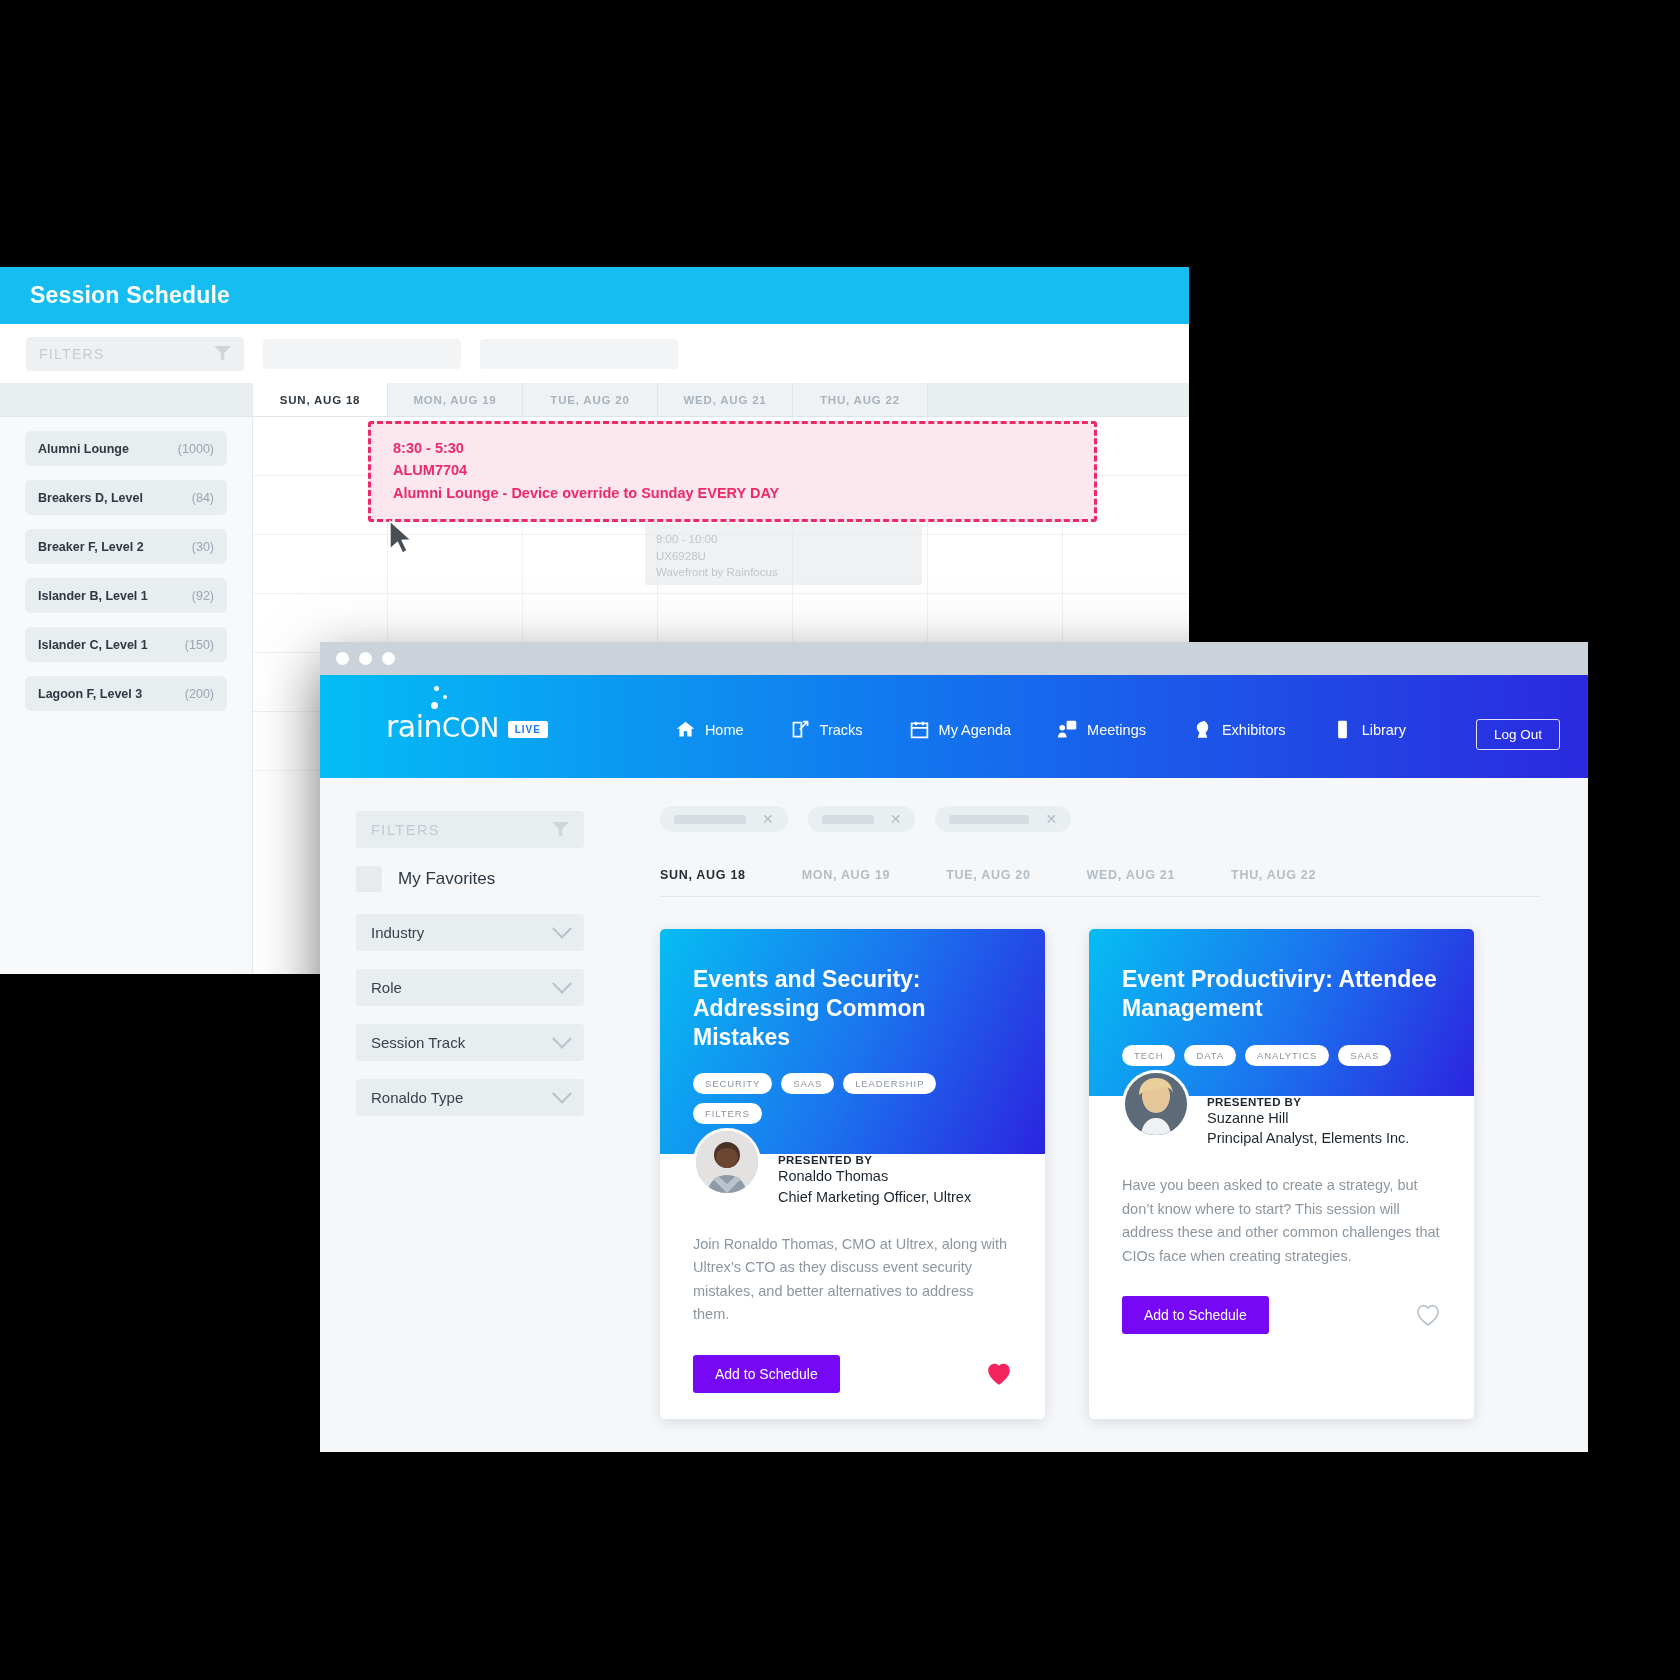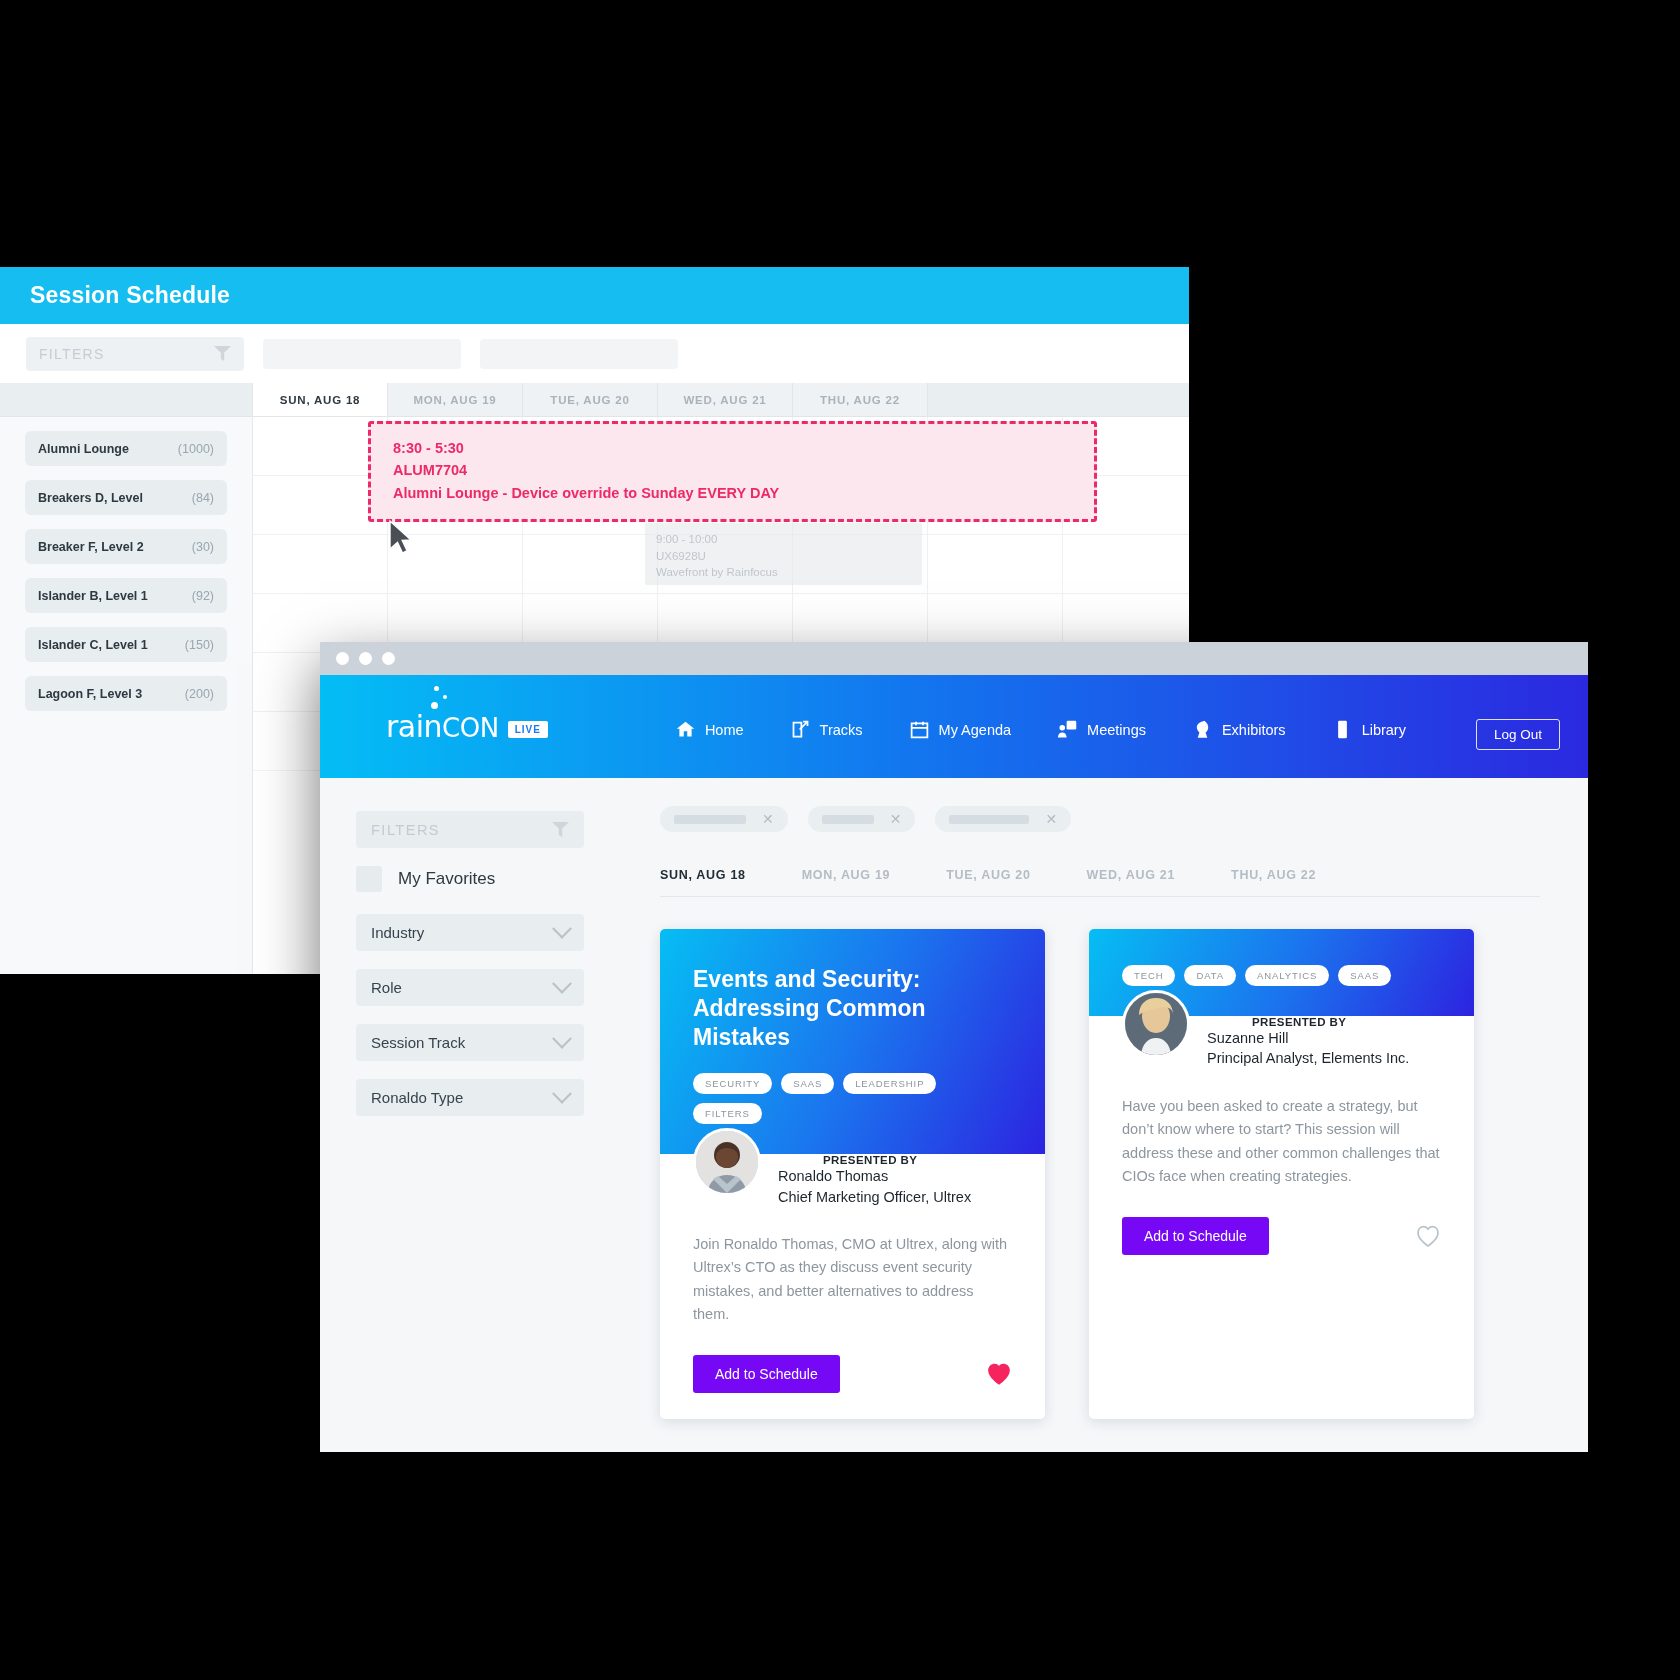--- a/index.html
+++ b/index.html
@@ -266,21 +266,21 @@
   }
   .card-body { padding: 22px 33px 26px 33px; }
   .presenter { display: flex; gap: 17px; align-items: flex-start; margin-top: -48px; }
   .avatar {
     width: 62px; height: 62px; border-radius: 50%;
     border: 3px solid #fff; overflow: hidden; flex: 0 0 62px;
     background: #cdd3d9;
   }
   .avatar svg { display: block; }
   .pres-meta { padding-top: 26px; }
-  .pres-label { font-size: 11.5px; font-weight: bold; letter-spacing: .4px; color: #1d262e; margin-left: 45px; }
+  .pres-label { font-size: 11.5px; font-weight: bold; letter-spacing: .4px; color: #1d262e; }
   .pres-name { font-size: 14.5px; color: #1d262e; line-height: 1.4; }
   .pres-role { font-size: 14.5px; color: #1d262e; line-height: 1.4; }
   .desc {
     margin-top: 26px; font-size: 14.5px; color: #8d969e; line-height: 1.62;
   }
   .card-actions {
     margin-top: 28px; display: flex; align-items: center; justify-content: space-between;
   }
   .add-btn {
     background: #7708f5; color: #fff;
@@ -592,20 +592,21 @@
                   <svg width="26" height="24" viewBox="0 0 24 22">
                       <path d="M12 21S2 14.5 2 7.8C2 4 4.9 1.5 8 1.5c2.2 0 3.5 1.2 4 2 .5-.8 1.8-2 4-2 3.1 0 6 2.5 6 6.3C22 14.5 12 21 12 21z" fill="#f5245f"></path>
                     </svg>
                 </span>
               </div>
             </div>
           </div>
 
           <div class="card">
             <div class="card-top">
+              <div class="card-title">Event Productiviry: Attendee Management</div>
               <div class="tags">
                 <span class="tag">TECH</span>
                 <span class="tag">DATA</span>
                 <span class="tag">ANALYTICS</span>
                 <span class="tag">SAAS</span>
               </div>
             </div>
             <div class="card-body">
               <div class="presenter">
                 <span class="avatar">

